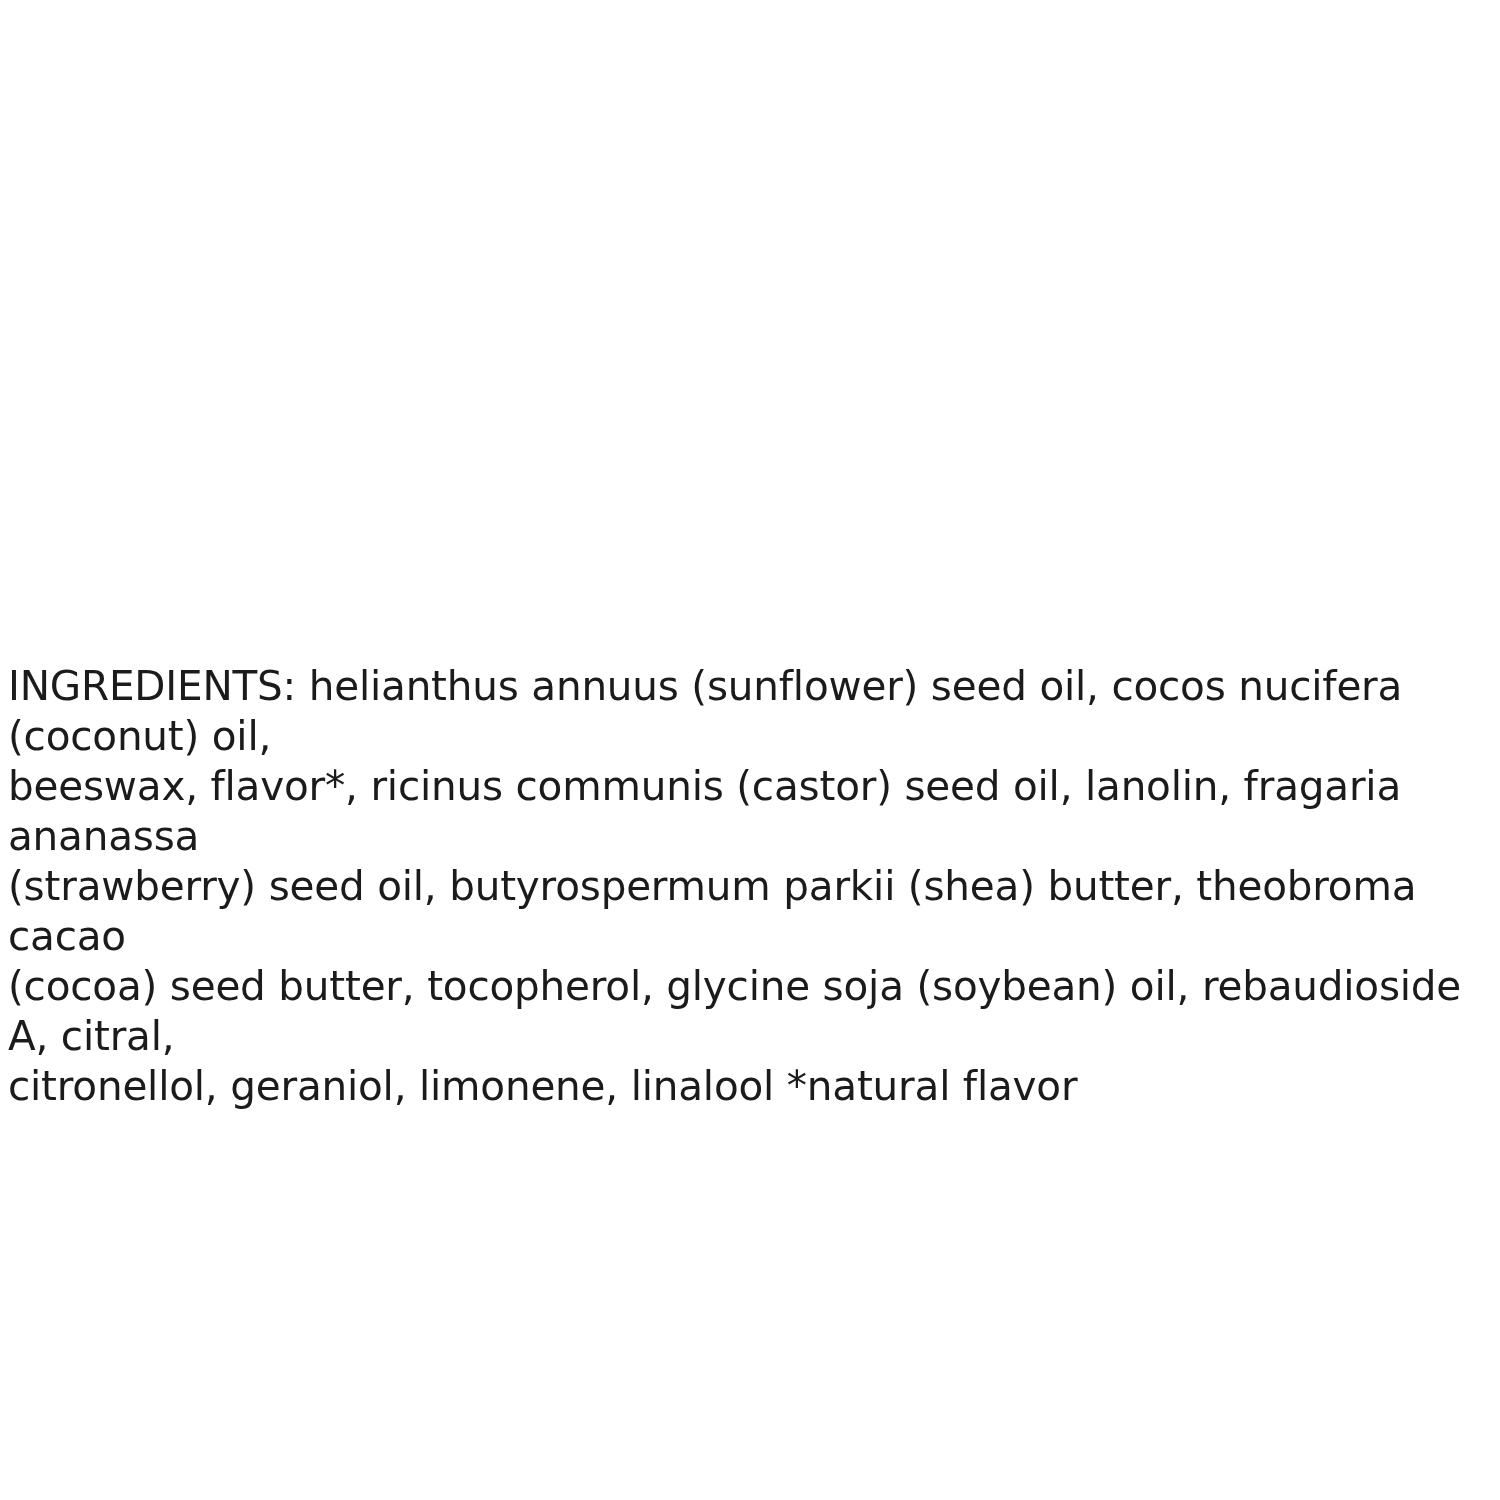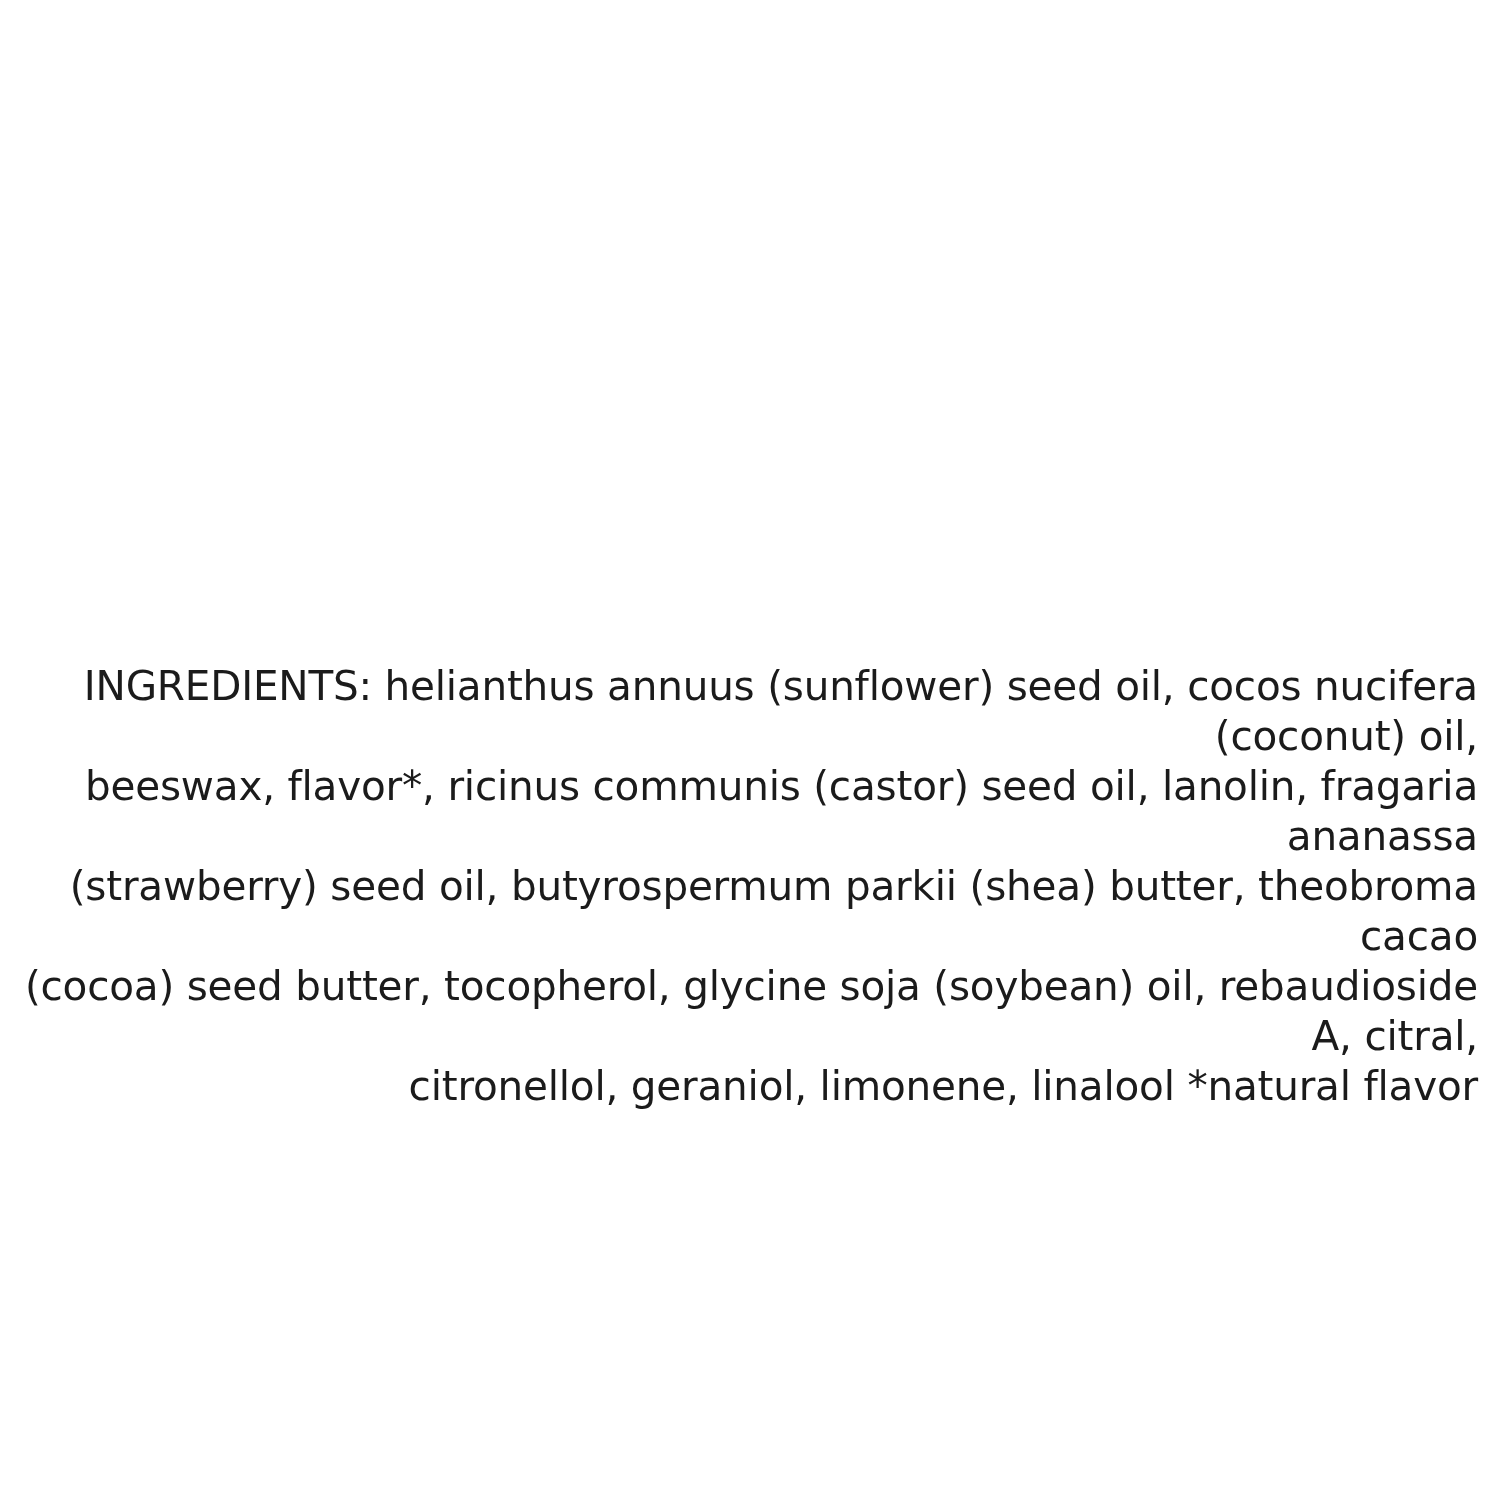--- a/index.html
+++ b/index.html
@@ -21,21 +21,20 @@
     left: 0;
     width: 1500px;
     height: 1500px;
     background: #ffffff;
   }
   .ingredients-block {
     position: absolute;
     left: 8px;
     top: 620px;
     width: 1470px;
-    text-align: right;
   }
   .ingredients-text {
     font-family: "DejaVu Sans", sans-serif;
     font-size: 40.5px;
     line-height: 50px;
     letter-spacing: -0.2px;
     color: #1b1b1b;
     white-space: pre-line;
     font-weight: 400;
   }

